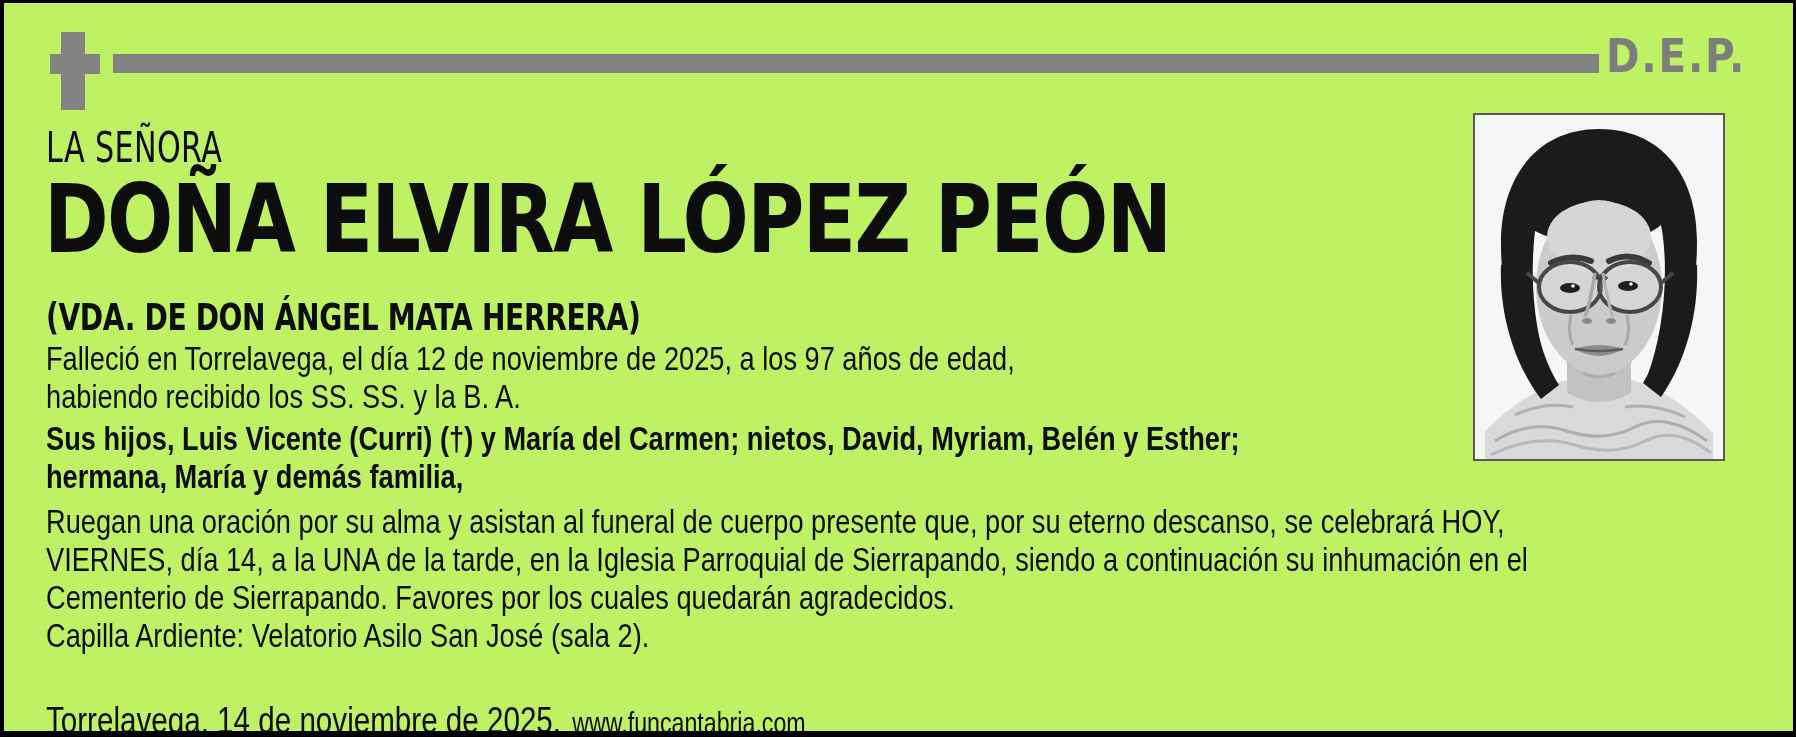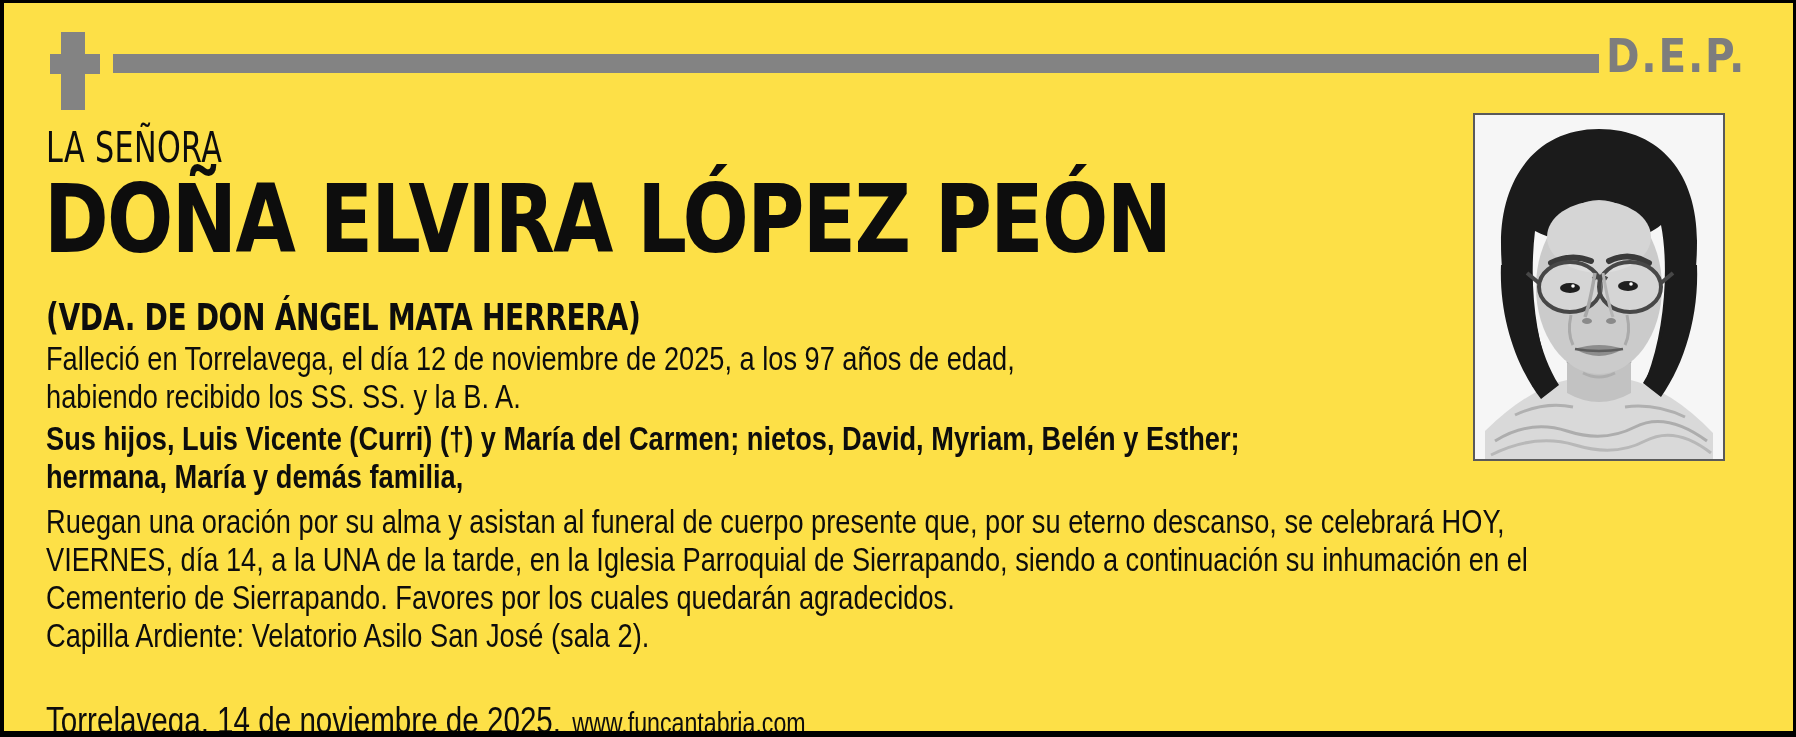--- a/index.html
+++ b/index.html
@@ -1,20 +1,20 @@
 <!DOCTYPE html>
 <html><head>
 <meta charset="utf-8">
 <style>
   html,body{margin:0;padding:0;background:#e9e9e9;}
   .sheet{
     position:relative;
     width:1796px;height:737px;
     box-sizing:border-box;
-    background:#fde047;
+    background:#bef264;
     border-style:solid;border-color:#000;
     border-width:3px 3px 6px 4px;
     overflow:hidden;
     font-family:"Liberation Sans", sans-serif;
     color:#0d0d0d;
   }
   .abs{position:absolute;}
   .cond{transform:scaleX(0.8);transform-origin:0 0;width:max-content;white-space:pre-line;}
   
   .rule{background:#838383;height:19px;}

